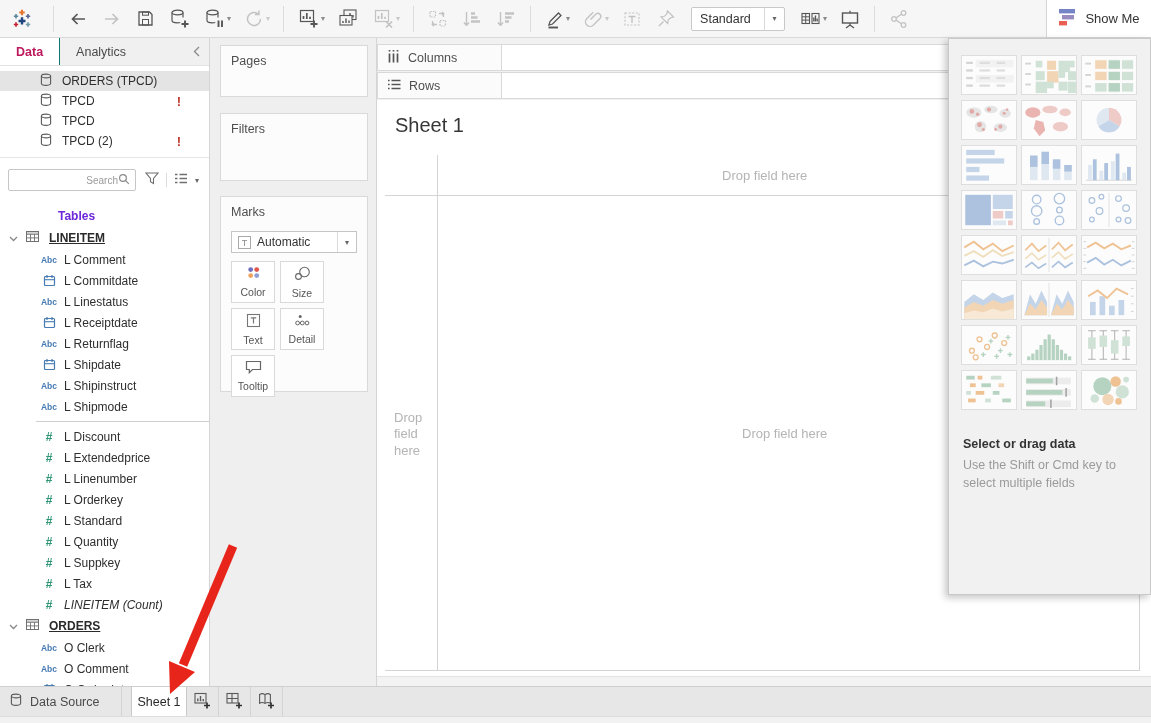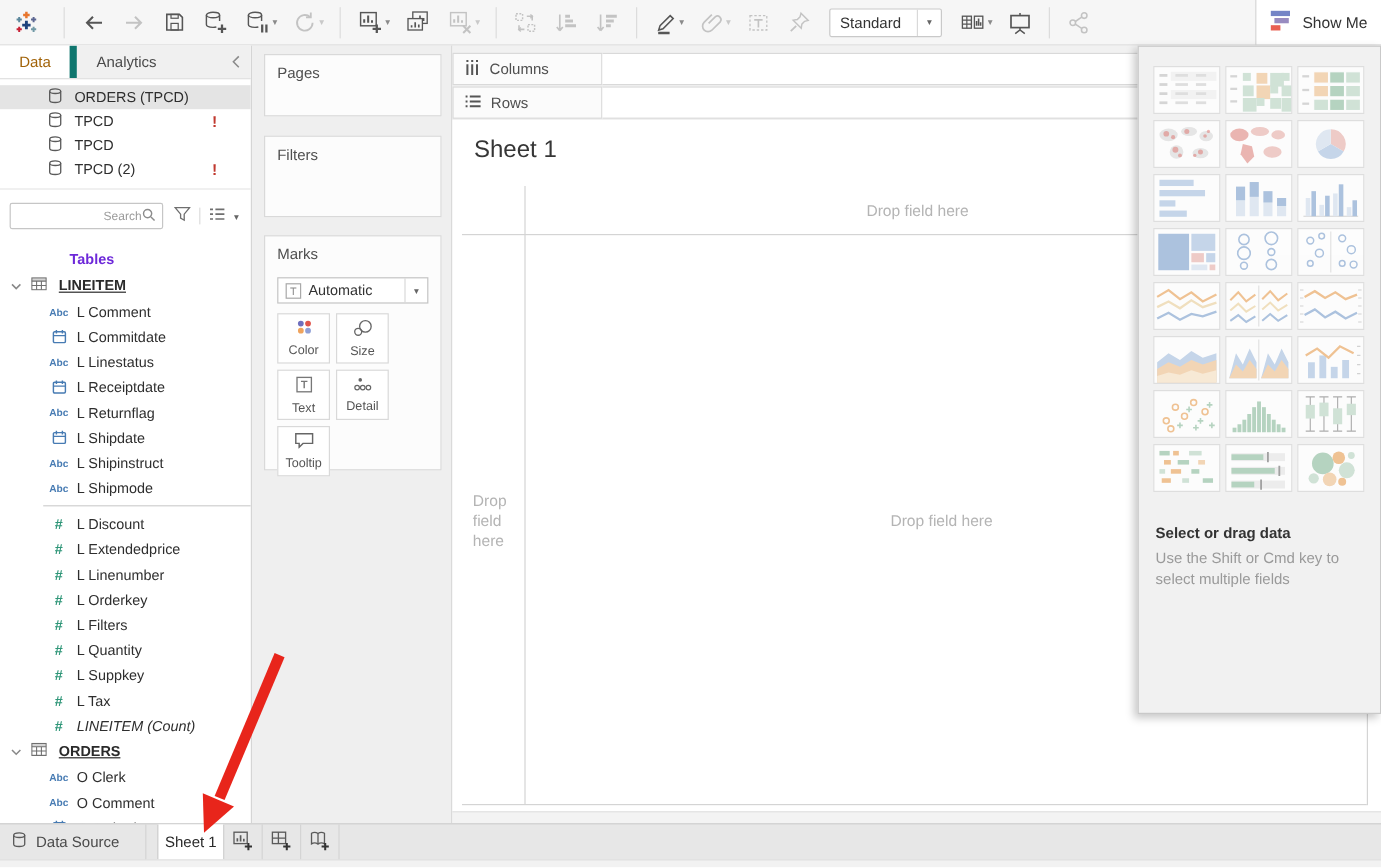--- a/index.html
+++ b/index.html
@@ -17,21 +17,21 @@
   .tb-caret.dis { color:#c9c9c9; }
   .tb-dd { display:flex; align-items:center; height:24px; background:#fff; border:1px solid #c9c9c9; border-radius:2px; margin:0 8px; width:94px; }
   .tb-dd-val { flex:1; padding-left:8px; font-size:12.5px; color:#333; }
   .tb-dd-caret { width:20px; height:100%; border-left:1px solid #d9d9d9; display:flex; align-items:center; justify-content:center; color:#666; font-size:8px; }
   .showme-btn { position:absolute; right:0; top:0; height:38px; width:105px; background:#fff; border-left:1px solid #d5d5d5; border-bottom:1px solid #d5d5d5; display:flex; align-items:center; justify-content:center; gap:7px; font-size:13px; color:#333; }
 
   
   .sidebar { position:absolute; left:0; top:38px; width:210px; height:648px; background:#fff; border-right:1px solid #d5d5d5; overflow:hidden; }
   .side-tabs { display:flex; height:28px; background:#f0f0f0; border-bottom:1px solid #e2e2e2; align-items:stretch; }
   .side-tab { display:flex; align-items:center; padding:0 16px; font-size:12.5px; color:#4a4a4a; }
-  .side-tab.active { background:#fff; font-weight:normal; color:#a16207; border-right:6px solid #0f766e; }
+  .side-tab.active { background:#fff; font-weight:bold; color:#be185d; border-right:1px solid #0f766e; }
   .side-collapse { margin-left:auto; display:flex; align-items:center; padding:0 9px; color:#8a8a8a; }
   .ds-list { padding-top:5px; border-bottom:1px solid #e6e6e6; padding-bottom:6px; }
   .ds-row { height:20px; display:flex; align-items:center; padding-left:40px; position:relative; }
   .ds-row.sel { background:#e4e4e4; }
   .ds-row .lbl { margin-left:10px; font-size:12px; color:#2e2e2e; }
   .ds-warn { position:absolute; right:28px; color:#c0392f; font-weight:bold; font-size:13px; }
   .search-row { display:flex; align-items:center; margin:11px 8px 8px 8px; }
   .search-box { width:128px; height:22px; border:1px solid #c6c6c6; border-radius:2px; background:#fff; display:flex; align-items:center; padding:0 5px 0 6px; }
   .search-box input { border:none; outline:none; flex:1; width:90px; font-size:10px; color:#333; font-family:"Liberation Sans",sans-serif; background:transparent;text-align:right; }
   .search-box input::placeholder { color:#9a9a9a; }
@@ -461,21 +461,21 @@
         <div class="field-row">
           <span class="field-icon">
             <span class="fi-num">#</span>
           </span>
           <span class="field-lbl">L Orderkey</span>
         </div>
         <div class="field-row">
           <span class="field-icon">
             <span class="fi-num">#</span>
           </span>
-          <span class="field-lbl">L Filters</span>
+          <span class="field-lbl">L Standard</span>
         </div>
         <div class="field-row">
           <span class="field-icon">
             <span class="fi-num">#</span>
           </span>
           <span class="field-lbl">L Quantity</span>
         </div>
         <div class="field-row">
           <span class="field-icon">
             <span class="fi-num">#</span>

